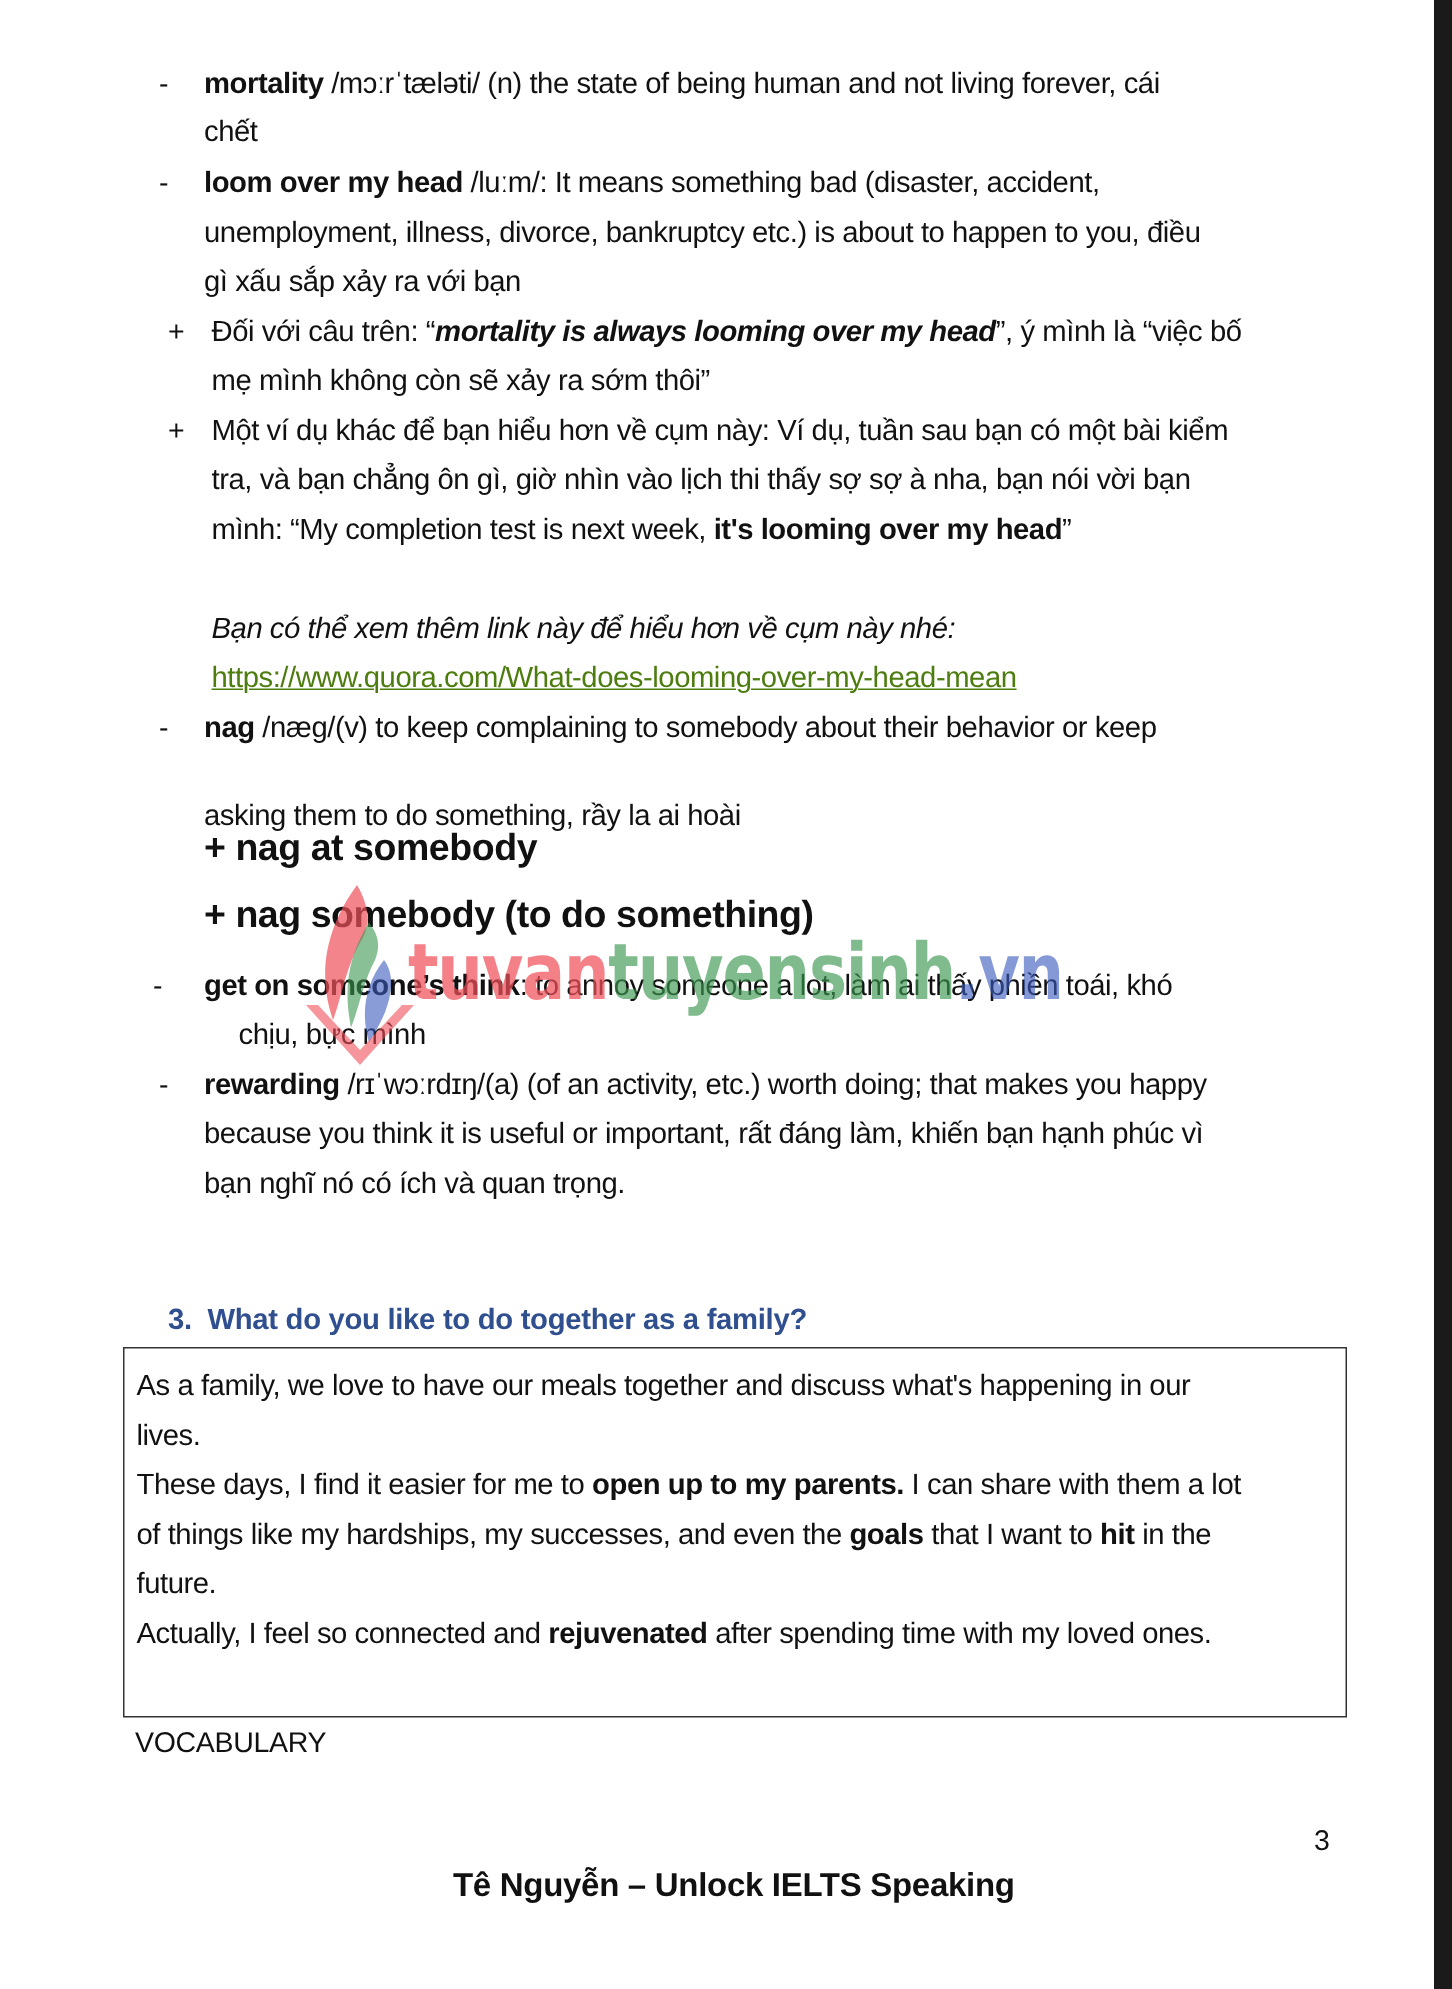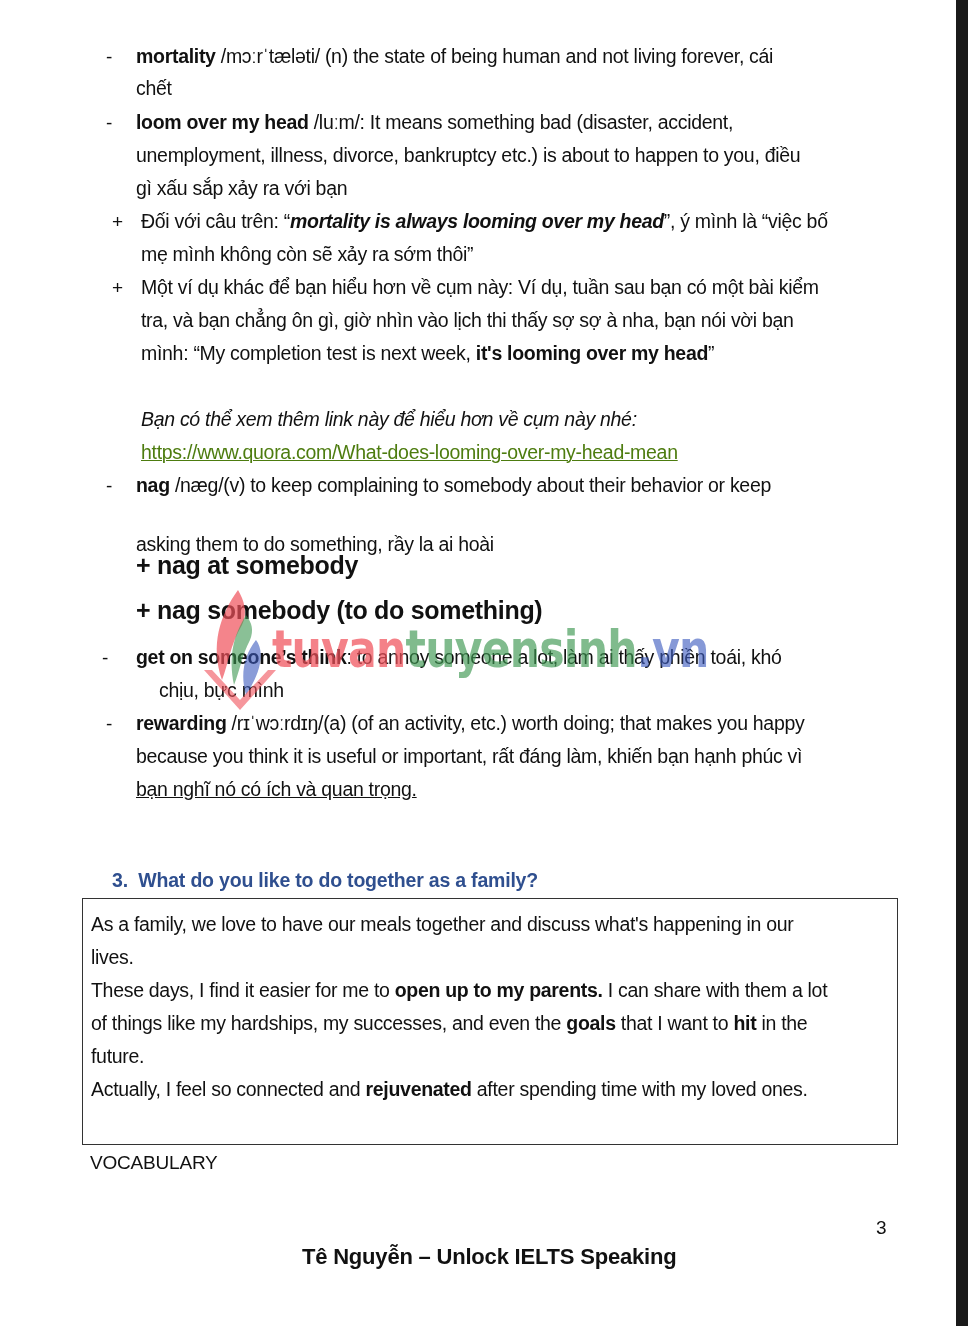--- a/index.html
+++ b/index.html
@@ -103,21 +103,21 @@
   <div class="txt" style="left:136px; top:641px;">
     <b>get on someone’s think</b><span>: to annoy someone a lot, làm ai thấy phiền toái, khó</span>
   </div>
   <div class="txt" style="left:136px; top:674px;margin-left:23px;">chịu, bực mình</div>
 
   <span class="marker" style="left:106px; top:707px;">-</span>
   <div class="txt" style="left:136px; top:707px;">
     <b>rewarding</b><span> /rɪˈwɔːrdɪŋ/(a) (of an activity, etc.) worth doing; that makes you happy</span>
   </div>
   <div class="txt" style="left:136px; top:740px;">because you think it is useful or important, rất đáng làm, khiến bạn hạnh phúc vì</div>
-  <div class="txt" style="left:136px; top:773px;text-decoration:underline;">bạn nghĩ nó có ích và quan trọng.</div>
+  <div class="txt" style="left:136px; top:773px;">bạn nghĩ nó có ích và quan trọng.</div>
 
   <div class="watermark">
     <svg width="80" height="130" viewBox="0 0 80 130" style="position:absolute; left:0; top:0;">
       <path d="M38 5 C20 30, 10 60, 22 95 C28 80, 30 60, 42 40 C48 28, 44 15, 38 5 Z" fill="rgba(240,80,90,0.7)"></path>
       <path d="M46 30 C34 50, 28 70, 34 100 C40 85, 42 70, 50 55 C54 45, 52 38, 46 30 Z" fill="rgba(60,150,80,0.6)"></path>
       <path d="M56 55 C44 70, 40 90, 46 110 C52 100, 58 90, 60 78 C62 68, 60 60, 56 55 Z" fill="rgba(60,90,190,0.6)"></path>
       <path d="M4 85 L40 125 L76 85 L68 85 L40 115 L12 85 Z" fill="rgba(240,80,90,0.6)"></path>
     </svg>
     <div class="wm-text">
       <span class="wm-red">tuvan</span><span class="wm-green">tuyensinh</span><span class="wm-blue">.vn</span>

